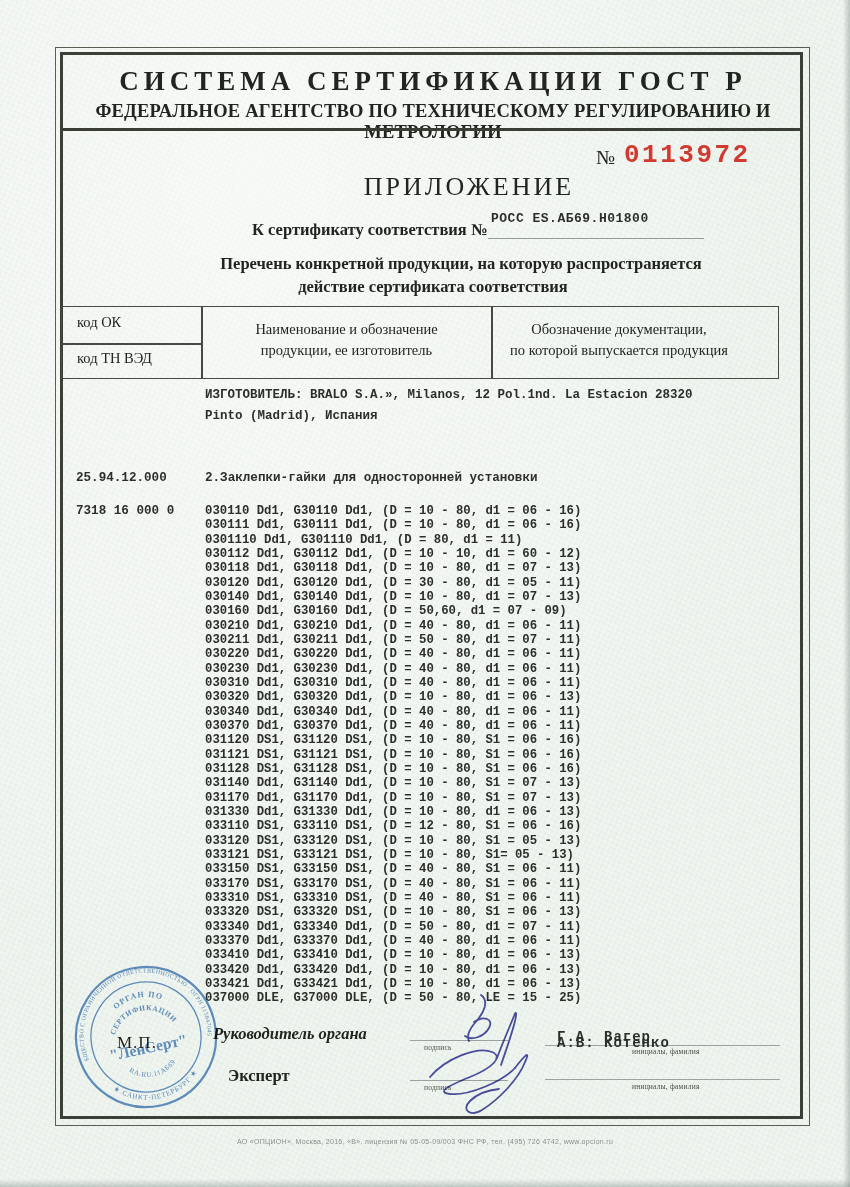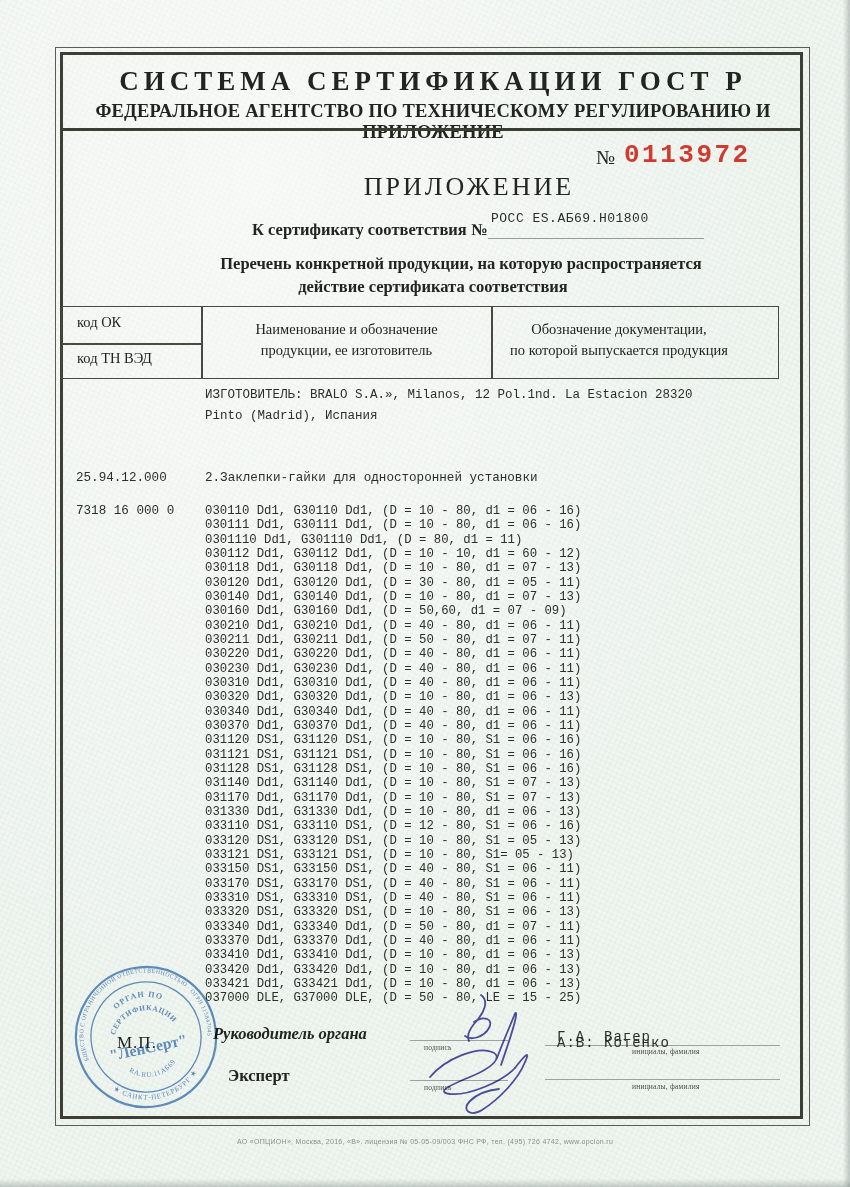--- a/index.html
+++ b/index.html
@@ -27,21 +27,21 @@
   .sub1{left:63px;top:254px;width:796px;text-align:center;font-size:16.5px;font-weight:bold;}
   .sub2{left:63px;top:277px;width:740px;text-align:center;font-size:16.5px;font-weight:bold;}
   .spec-table{left:61px;top:306px;width:716px;height:71px;border:1.5px solid #474a40;}
   .tb-v1{left:139px;top:0;width:1.5px;height:100%;background:#474a40;}
   .tb-v2{left:429px;top:0;width:1.5px;height:100%;background:#474a40;}
   .tb-h1{left:0;top:36px;width:139px;height:1.5px;background:#474a40;}
   .tb-c1a{left:15px;top:7px;font-size:14.5px;}
   .tb-c1b{left:15px;top:43px;font-size:14.5px;}
   .tb-c2{left:141px;top:12px;width:287px;text-align:center;font-size:14.5px;line-height:21px;}
   .tb-c3{left:431px;top:12px;width:252px;text-align:center;font-size:14.5px;line-height:21px;}
-  .mono{font-family:"Liberation Mono",monospace;color:#2c2f29;}
+  .mono{font-family:"Liberation Mono",monospace;color:#2c2f29;font-weight:bold;}
   .manu{left:205px;top:385px;font-size:12.5px;line-height:20.5px;}
   .code-ok{left:76px;top:471px;font-size:12.6px;}
   .code-tn{left:76px;top:504px;font-size:12.6px;}
   .prod-head{left:205px;top:471px;font-size:12.6px;}
   .prod-list{left:205px;top:504px;font-size:12.3px;line-height:14.33px;white-space:pre;}
   .role1{left:213px;top:1024px;font-size:16.5px;font-weight:bold;font-style:italic;}
   .role2{left:213px;top:1066px;font-size:16.5px;font-weight:bold;margin-left:15px;}
   .sline{height:1px;background:#9aa3a0;}
   .sl1{left:410px;top:1040px;width:98px;}
   .nl1{left:545px;top:1045px;width:235px;}
@@ -61,21 +61,21 @@
 </style>
 </head>
 <body>
 
 <div class="page">
 
   <div class="abs frame-outer"></div>
   <div class="abs frame-inner"></div>
 
   <div class="abs h-title">СИСТЕМА СЕРТИФИКАЦИИ ГОСТ Р</div>
-  <div class="abs h-agency">ФЕДЕРАЛЬНОЕ АГЕНТСТВО ПО ТЕХНИЧЕСКОМУ РЕГУЛИРОВАНИЮ И ПРИЛОЖЕНИЕ</div>
+  <div class="abs h-agency">ФЕДЕРАЛЬНОЕ АГЕНТСТВО ПО ТЕХНИЧЕСКОМУ РЕГУЛИРОВАНИЮ И МЕТРОЛОГИИ</div>
   <div class="abs header-sep"></div>
 
   <div class="abs fn-prefix">№</div>
   <div class="abs fn-value">0113972</div>
 
   <div class="abs doc-title">ПРИЛОЖЕНИЕ</div>
   <div class="abs cert-label">К сертификату соответствия №</div>
   <div class="abs cert-value mono">РОСС ES.АБ69.Н01800</div>
   <div class="abs cert-line"></div>
   <div class="abs sub1">Перечень конкретной продукции,  на которую распространяется</div>

